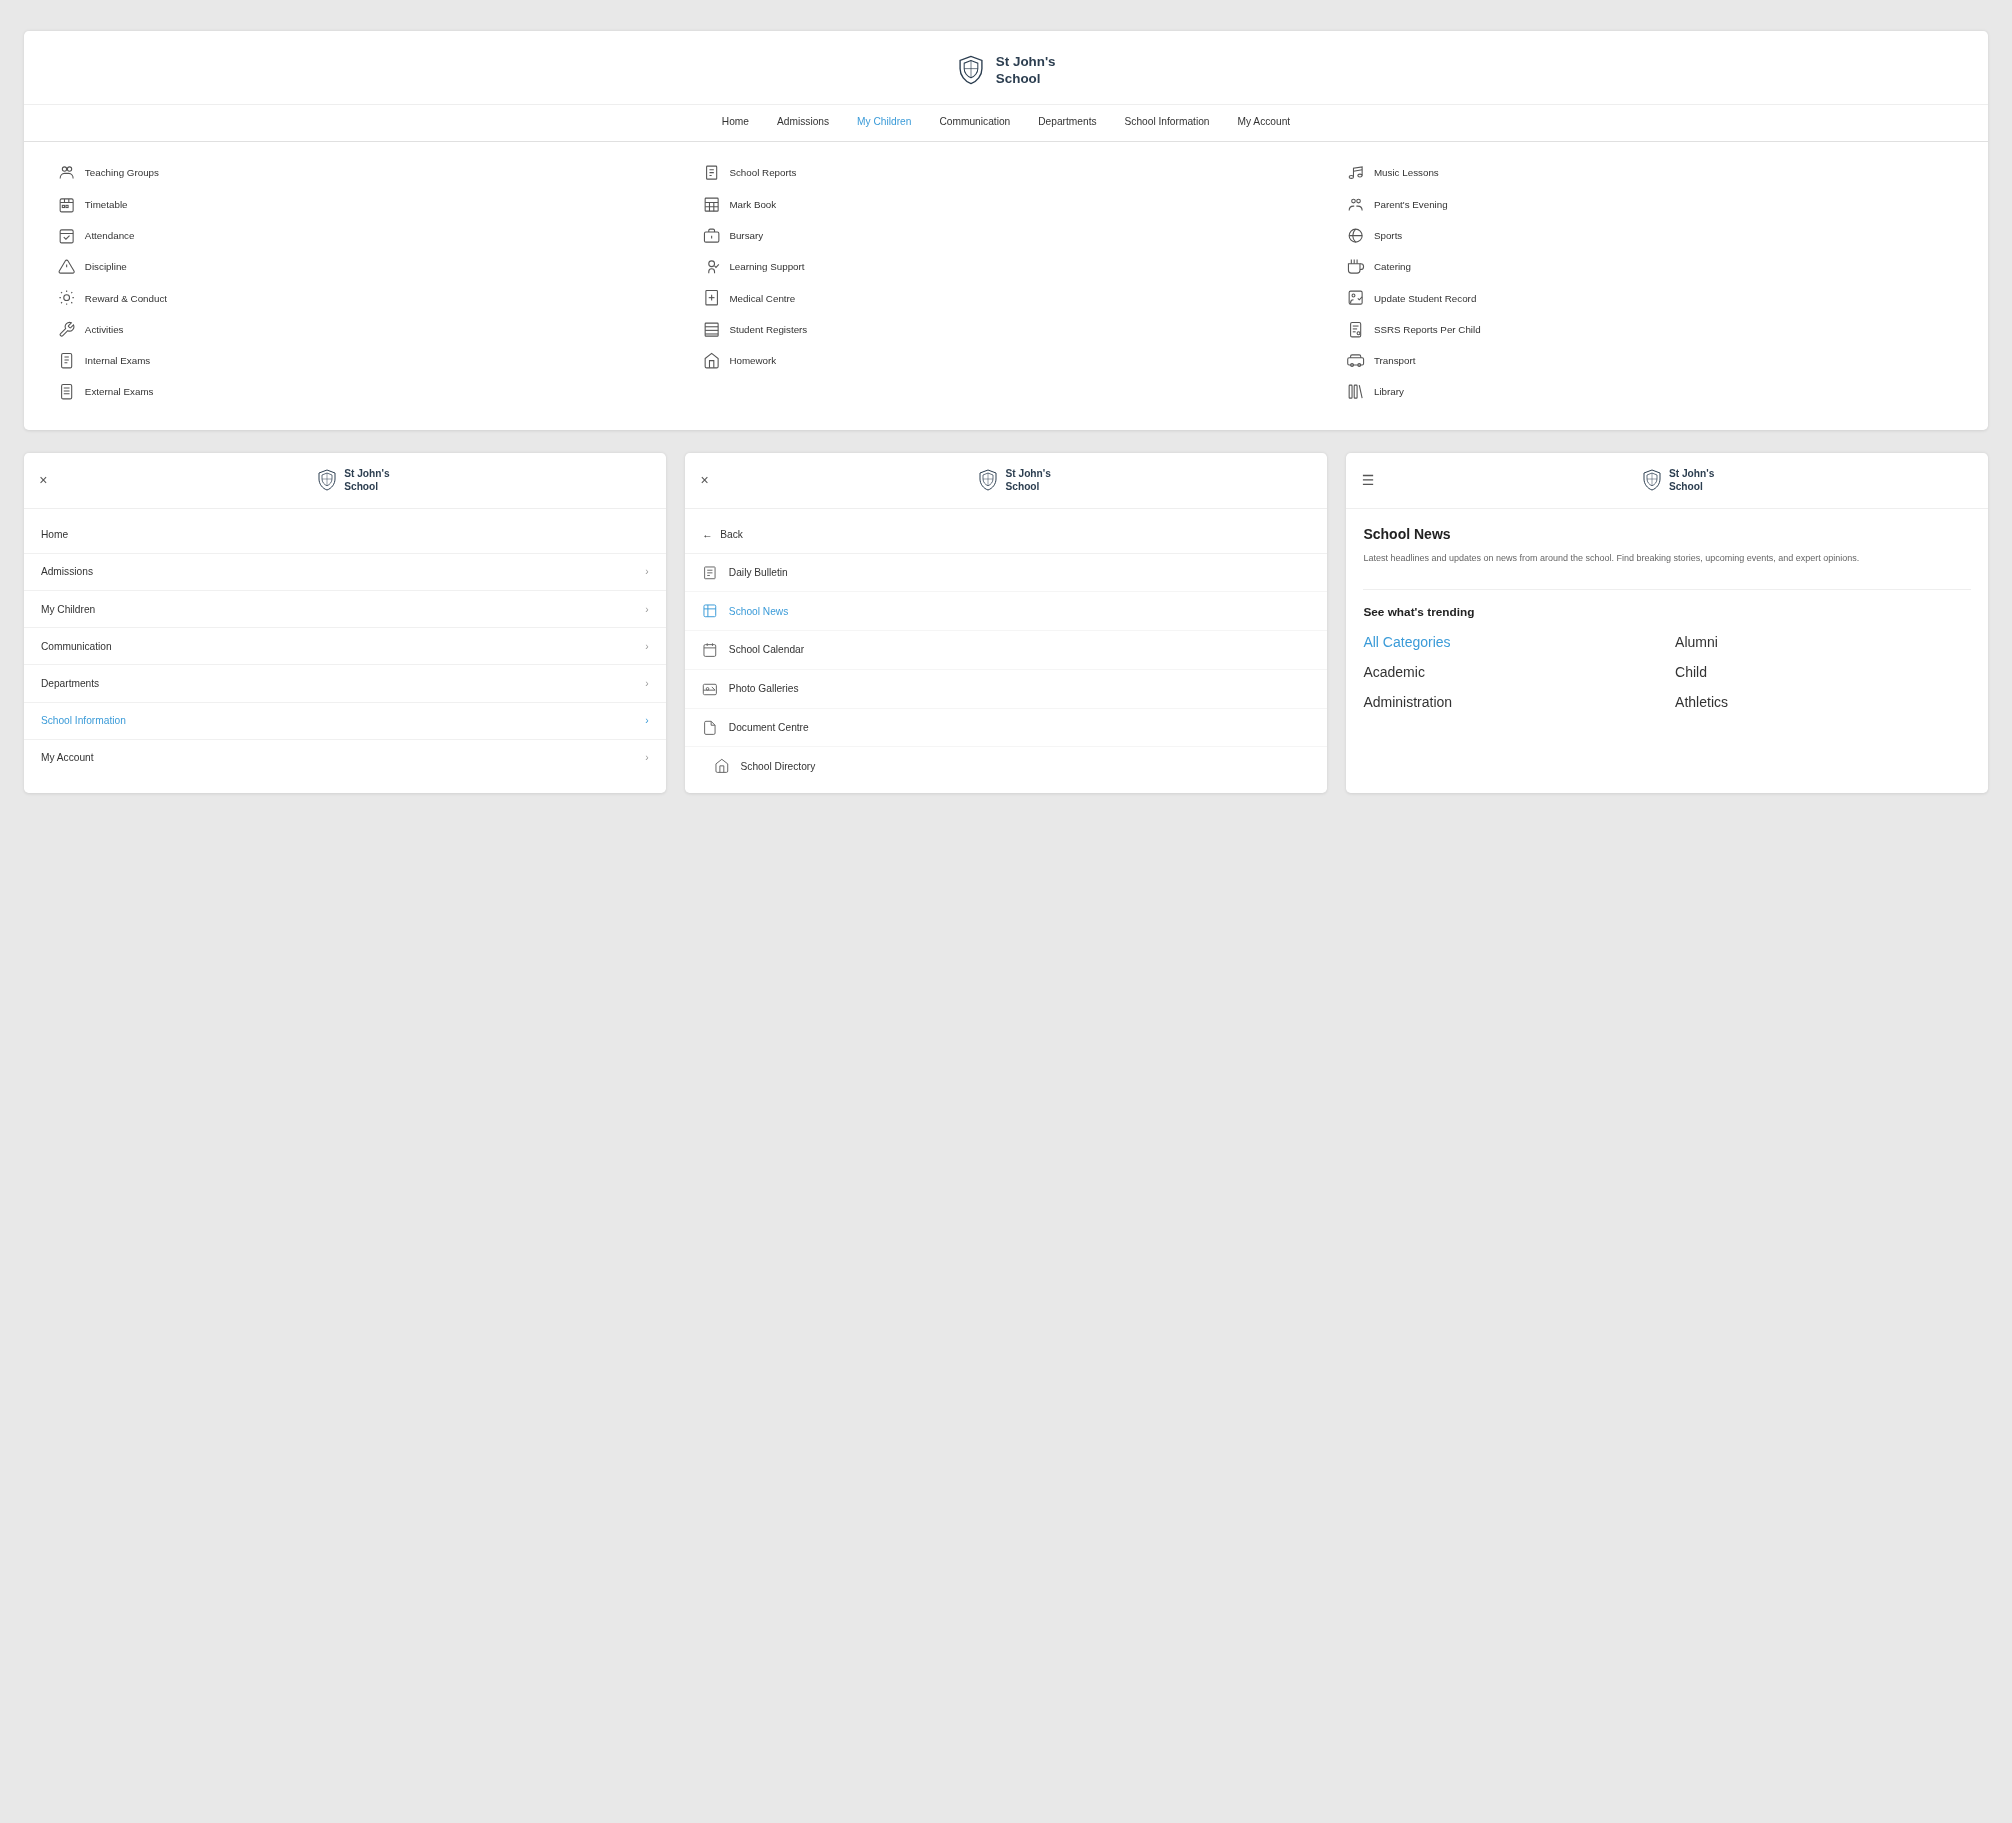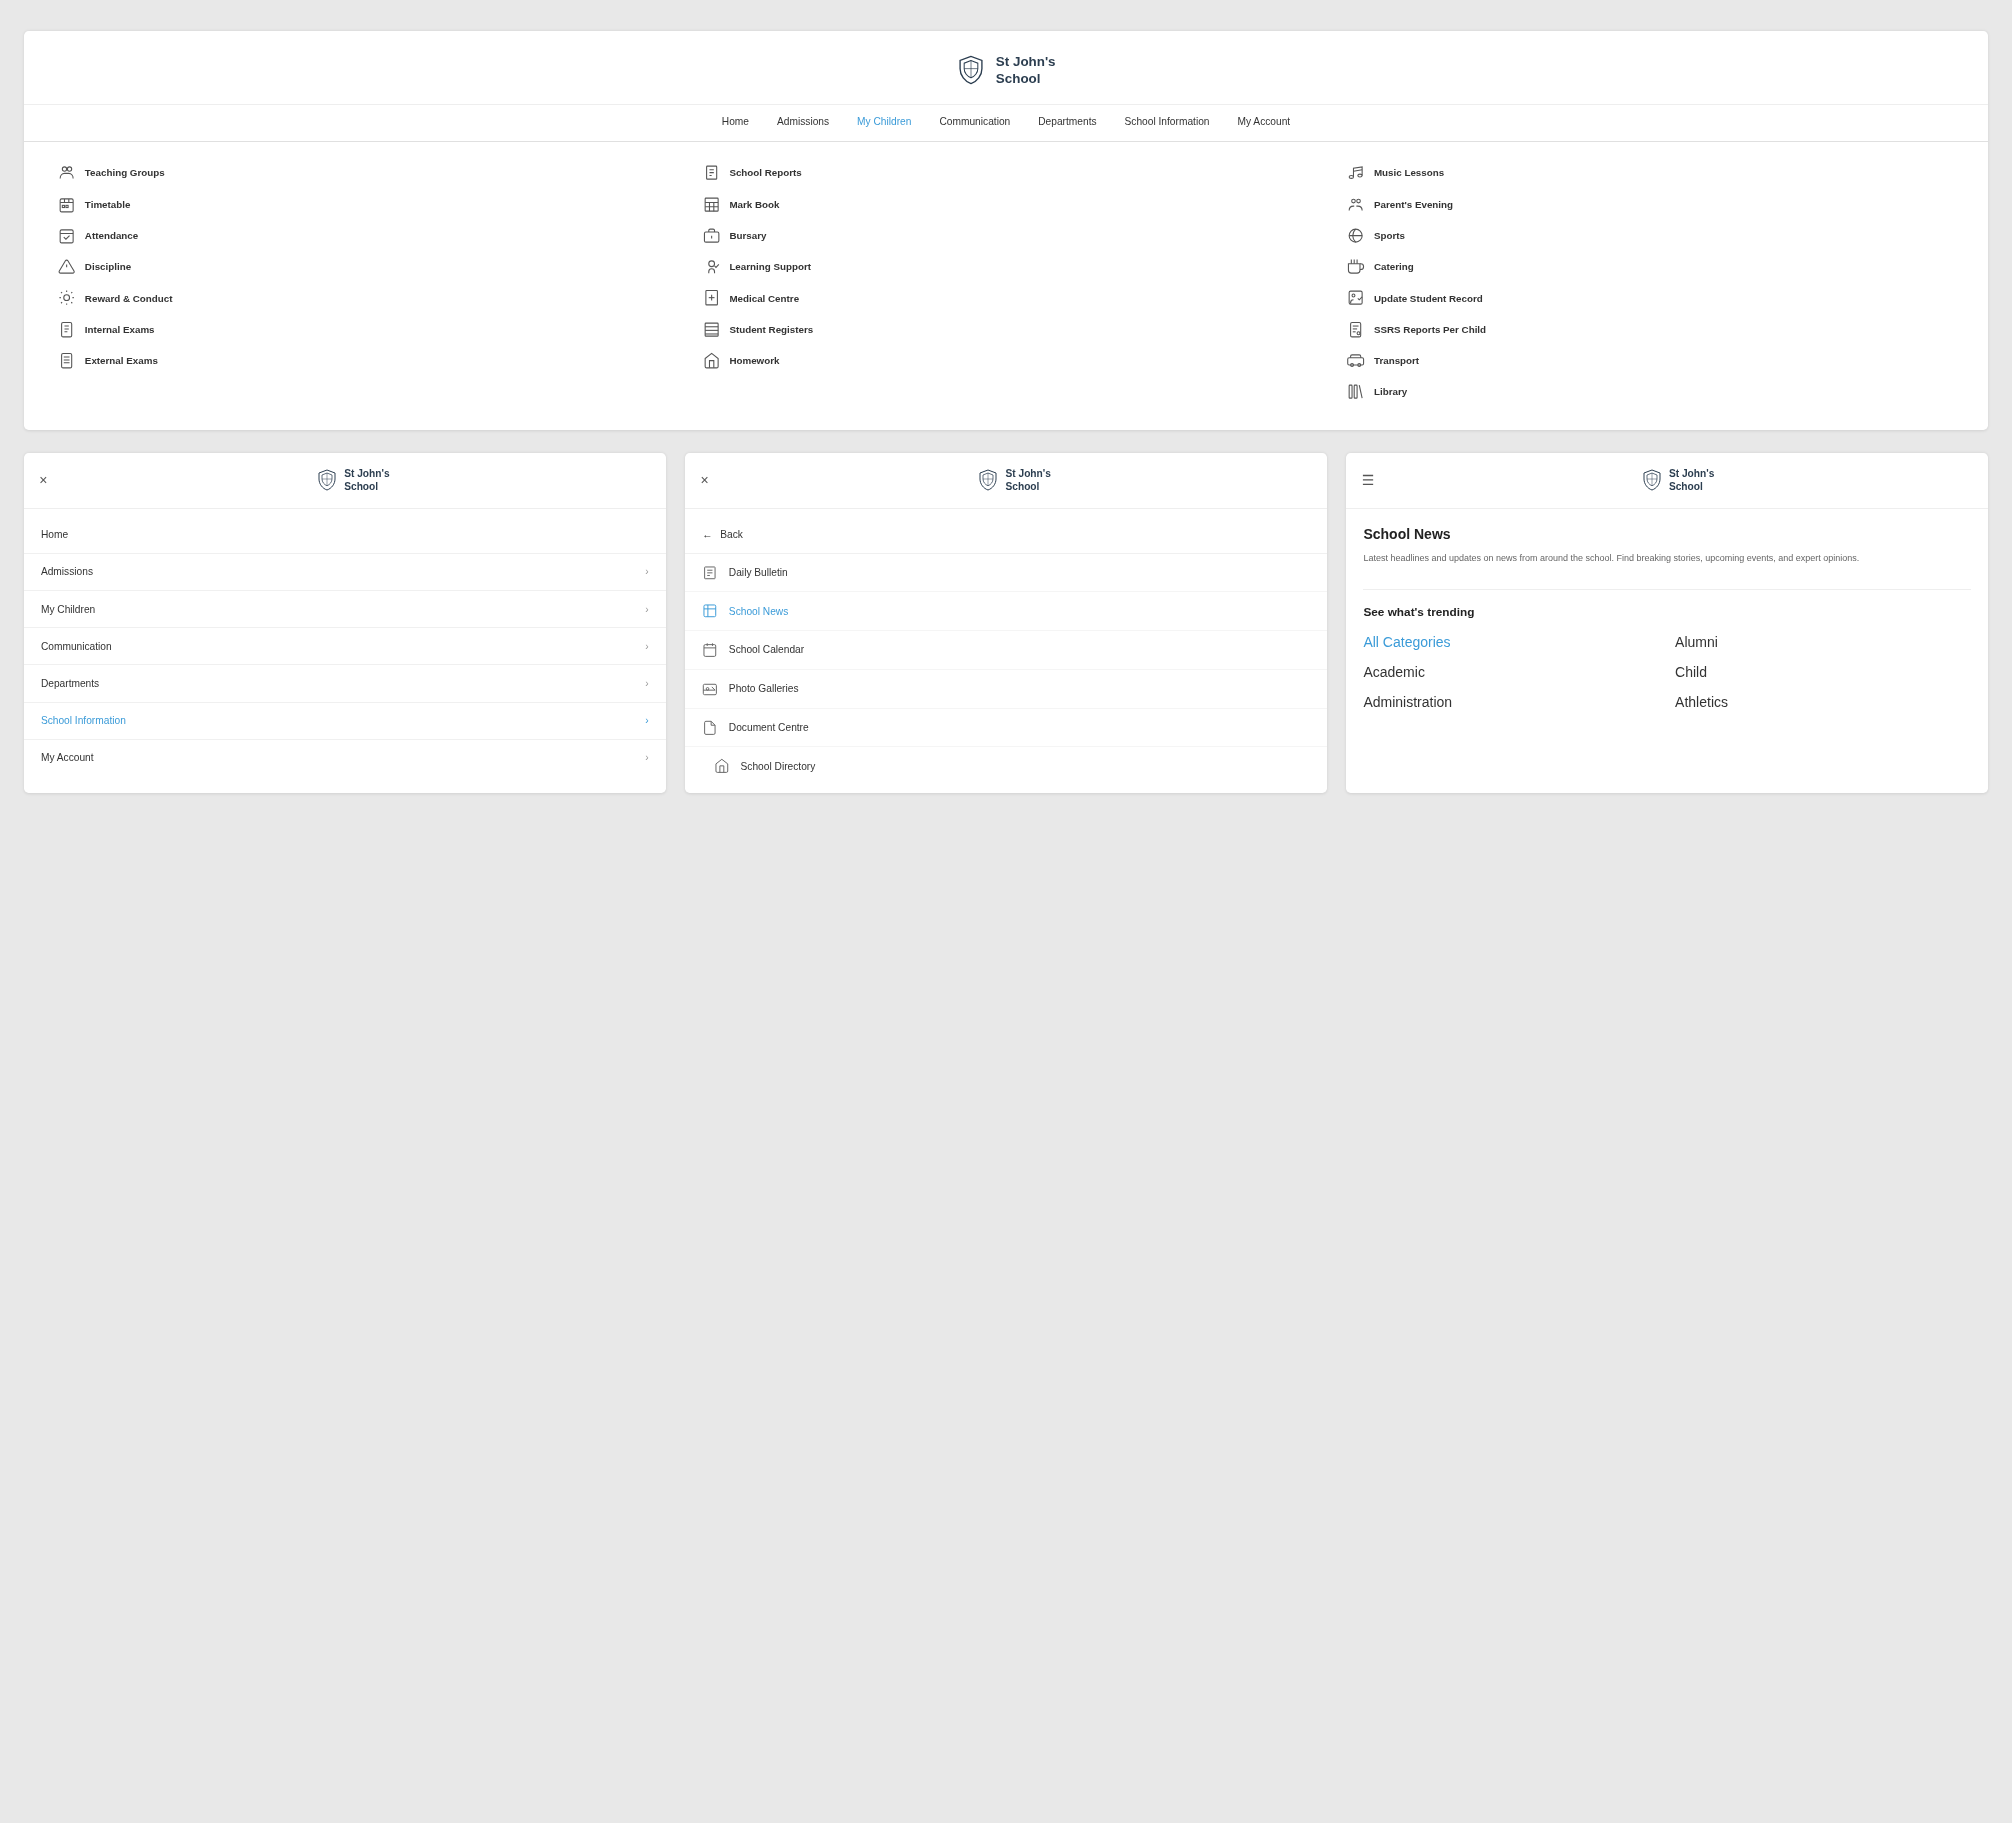--- a/index.html
+++ b/index.html
@@ -59,21 +59,20 @@
       color: #3b9bd8;
     }
 
     
     .dropdown-area {
       border-top: 0.8px solid #e0e0e0;
       padding: 15.7px 23.6px 22px;
       display: grid;
       grid-template-columns: 1fr 1fr 1fr;
       gap: 16px;
-      font-weight: bold;
     }
 
     .dropdown-col {
       padding: 0 7.9px;
     }
 
     .dropdown-item {
       display: flex;
       align-items: center;
       gap: 9.4px;
@@ -327,20 +326,26 @@
             <line x1="12" y1="17" x2="12.01" y2="17"></line>
           </svg>
         <span>Discipline</span>
       </div>
       <div class="dropdown-item">
         <svg class="drop-icon" viewBox="0 0 24 24" fill="none" stroke="currentColor" stroke-width="1.5">
             <circle cx="12" cy="12" r="4"></circle>
             <path d="M12 2v2M12 20v2M4.22 4.22l1.42 1.42M18.36 18.36l1.42 1.42M2 12h2M20 12h2M4.22 19.78l1.42-1.42M18.36 5.64l1.42-1.42"></path>
           </svg>
         <span>Reward &amp; Conduct</span>
+      </div>
+      <div class="dropdown-item">
+        <svg class="drop-icon" viewBox="0 0 24 24" fill="none" stroke="currentColor" stroke-width="1.5">
+            <path d="M14.7 6.3a1 1 0 000 1.4l1.6 1.6a1 1 0 001.4 0l3.77-3.77a6 6 0 01-7.94 7.94l-6.91 6.91a2.12 2.12 0 01-3-3l6.91-6.91a6 6 0 017.94-7.94l-3.77 3.77z"></path>
+          </svg>
+        <span>Activities</span>
       </div>
       <div class="dropdown-item">
         <svg class="drop-icon" viewBox="0 0 24 24" fill="none" stroke="currentColor" stroke-width="1.5">
             <rect x="5" y="2" width="14" height="20" rx="2"></rect>
             <line x1="9" y1="7" x2="15" y2="7"></line>
             <line x1="9" y1="11" x2="15" y2="11"></line>
             <line x1="9" y1="15" x2="13" y2="15"></line>
           </svg>
         <span>Internal Exams</span>
       </div>

